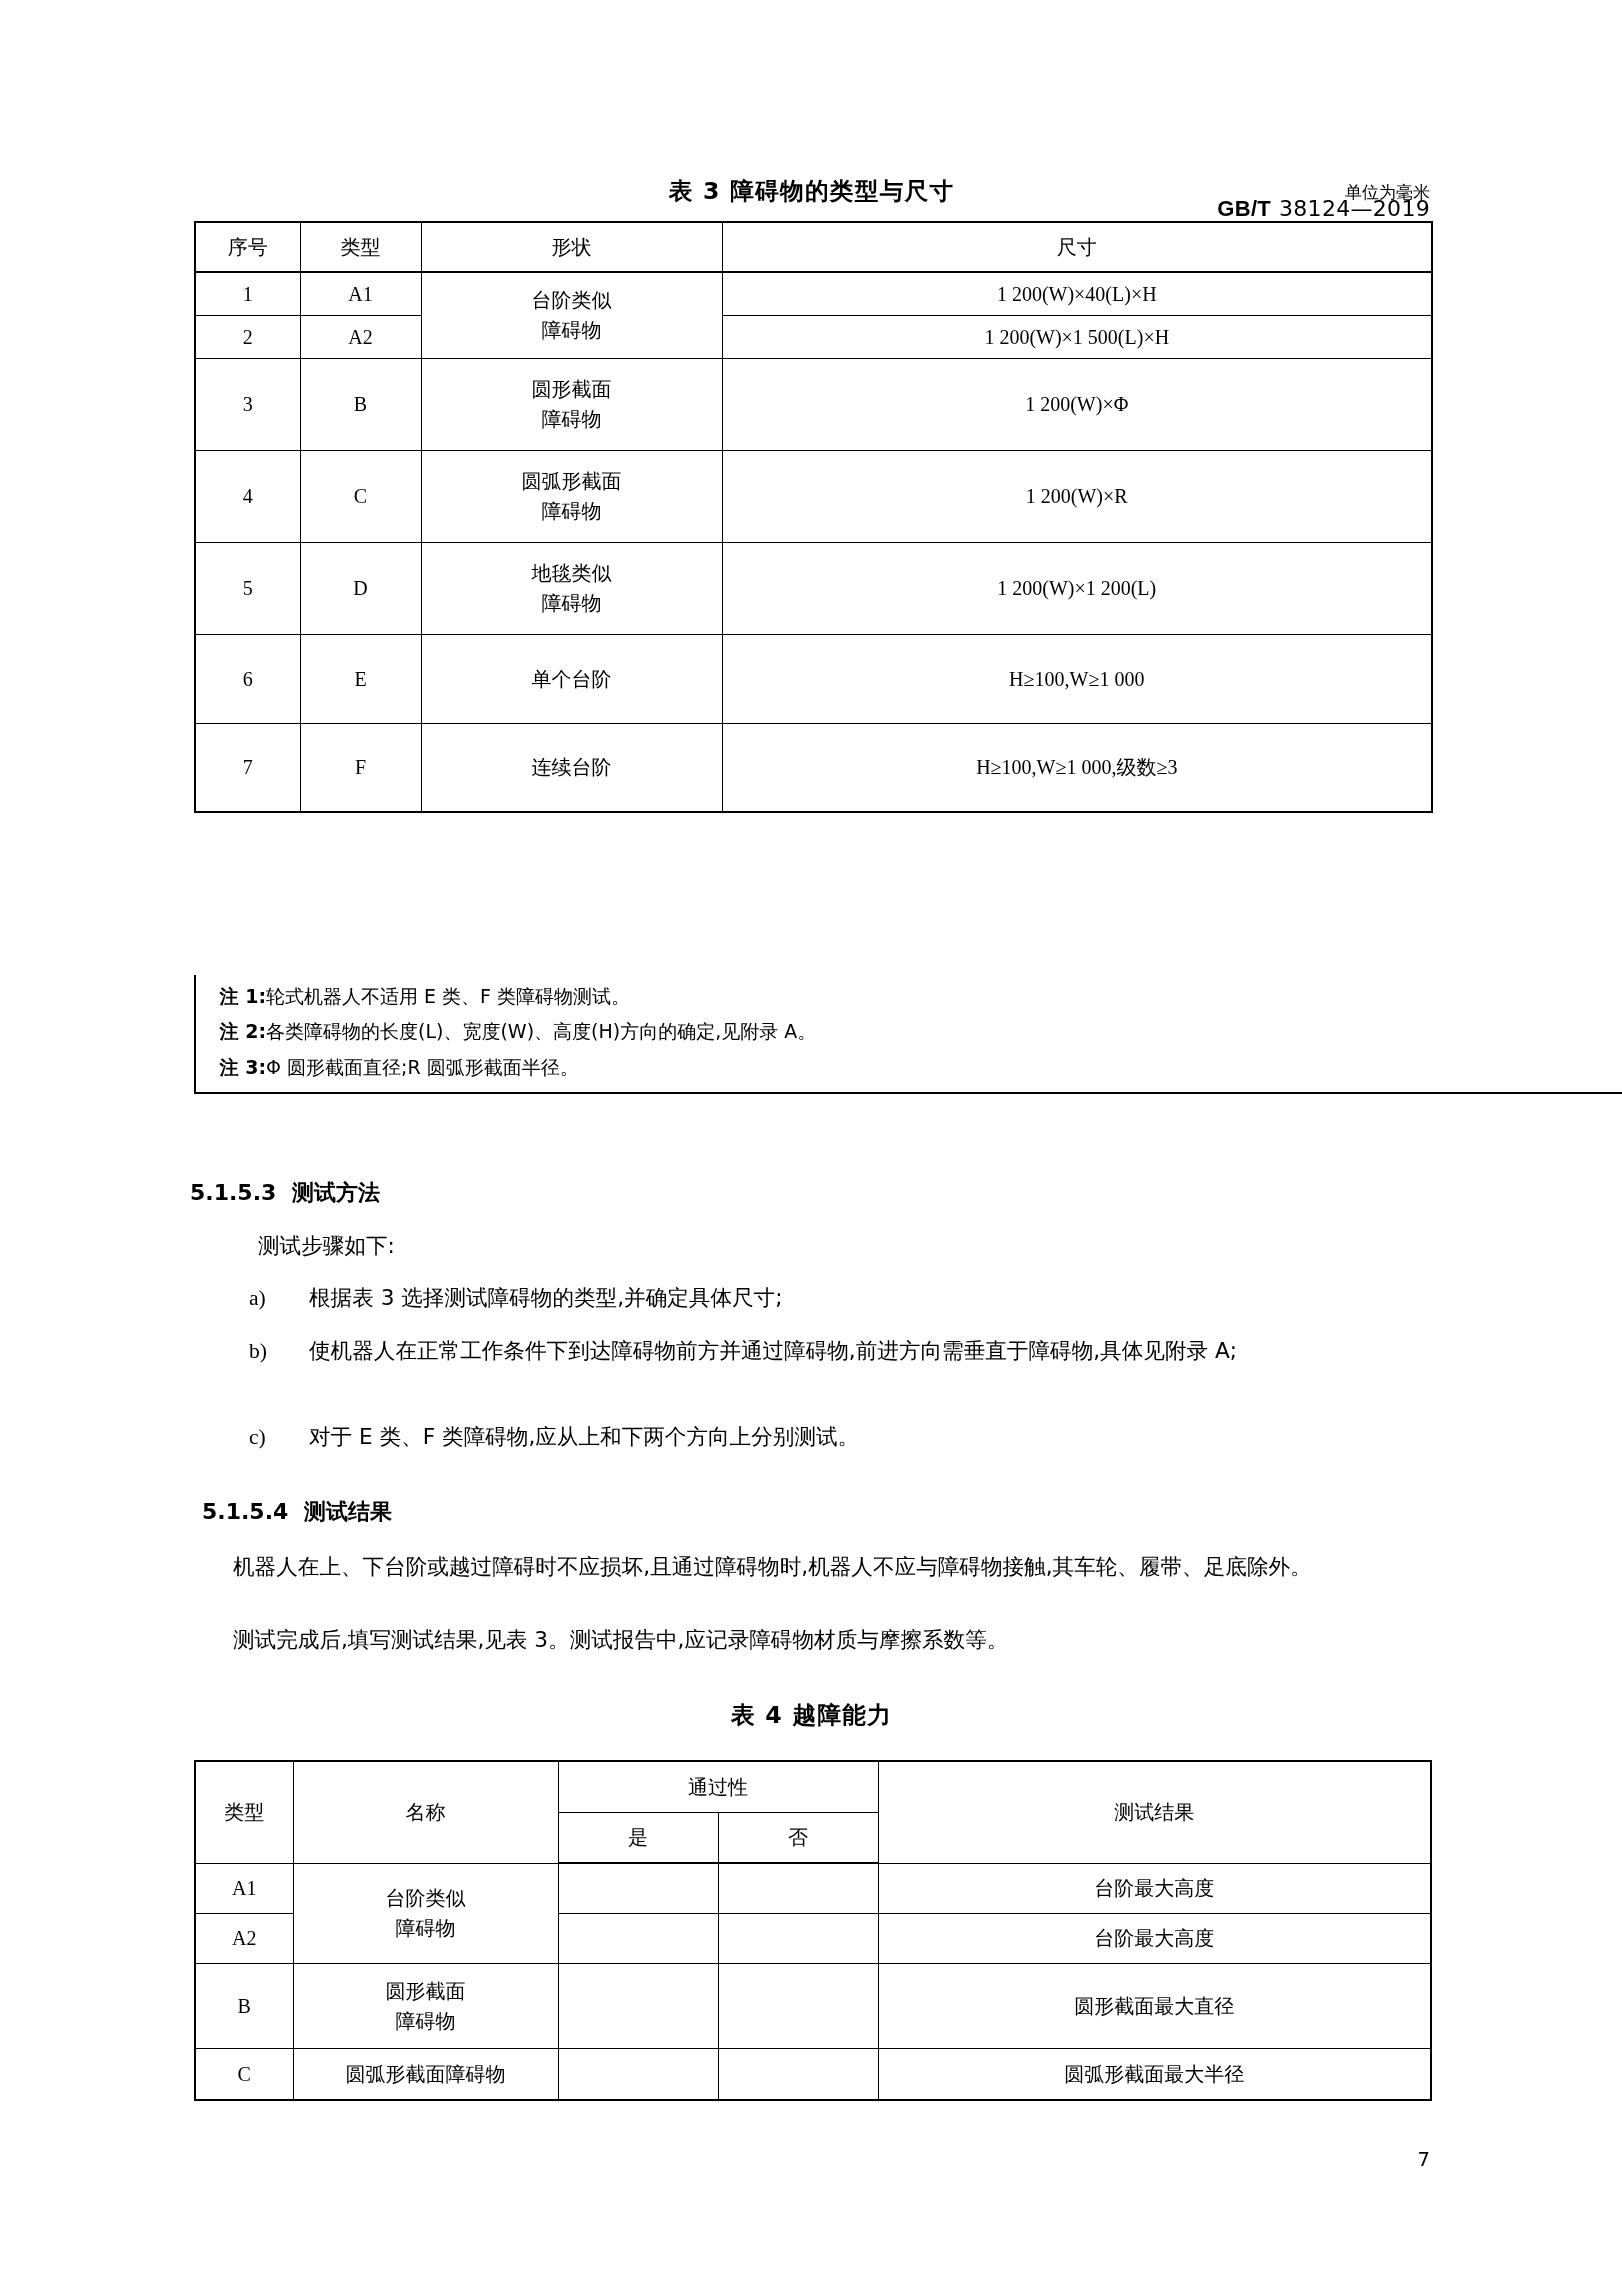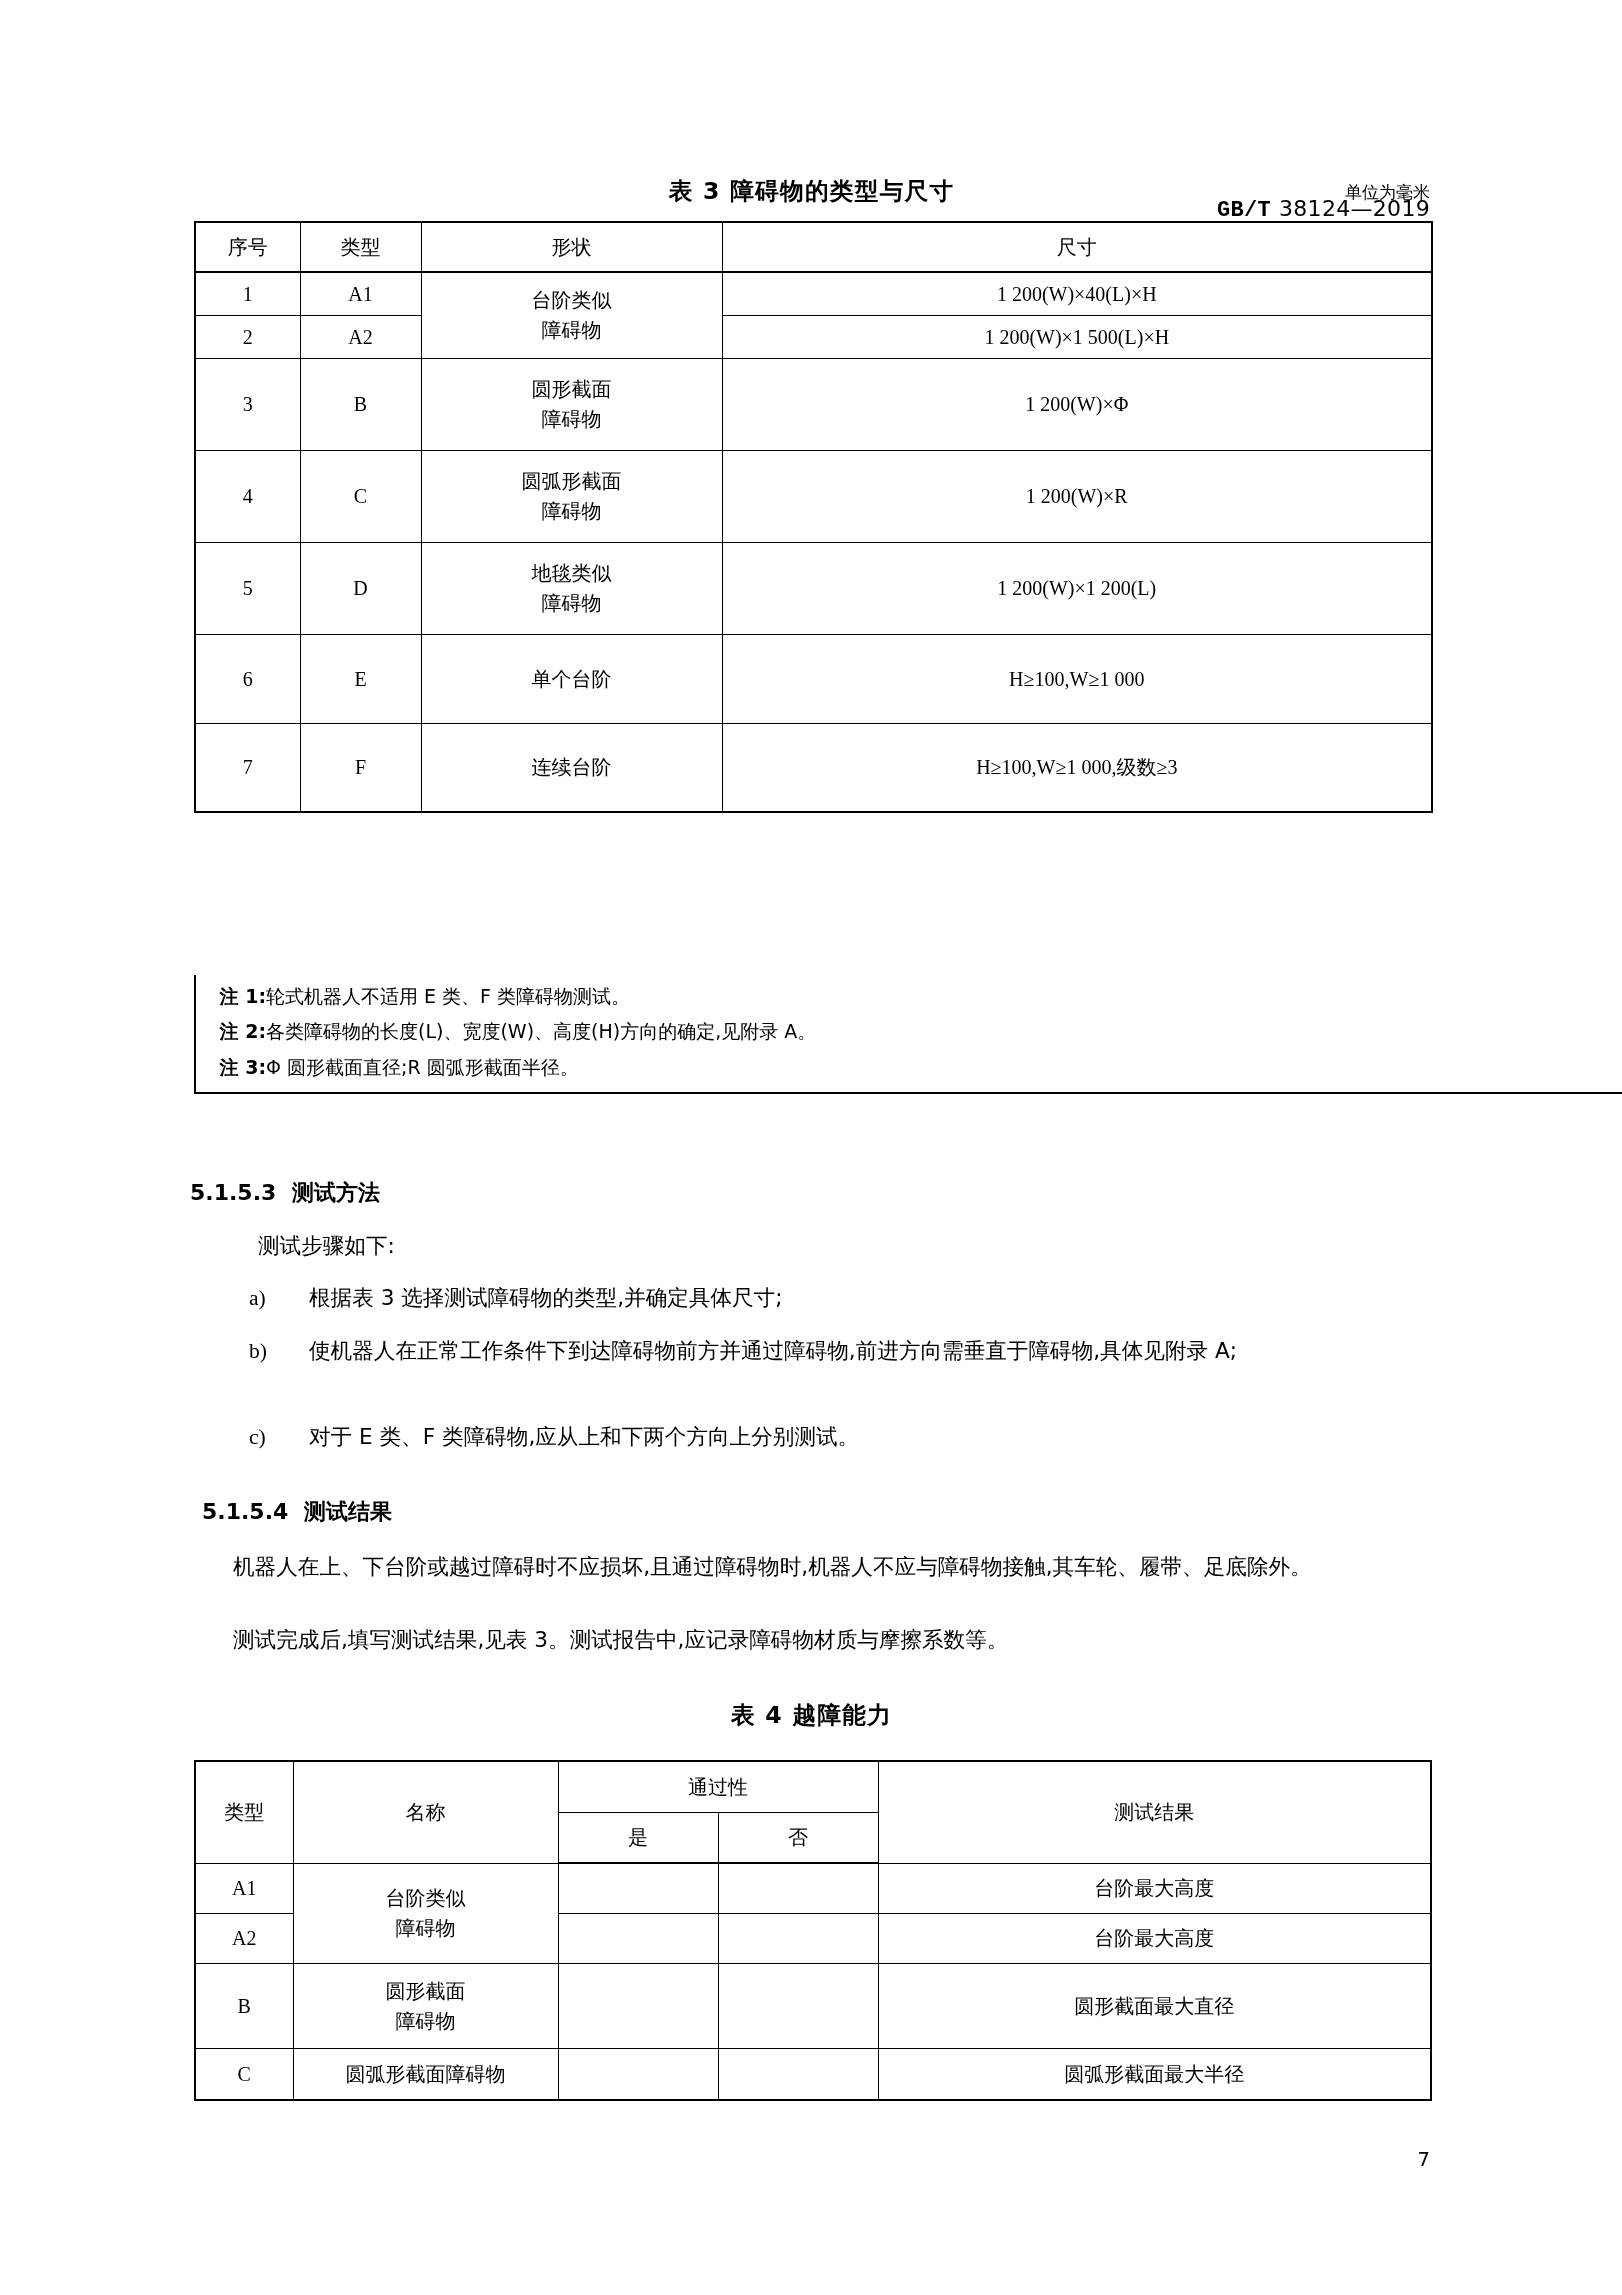--- a/index.html
+++ b/index.html
@@ -26,21 +26,21 @@
   .running-header {
     position: absolute;
     top: 196px;
     right: 193px;
     font-size: 22px;
     letter-spacing: 0.3px;
     white-space: nowrap;
   }
   .running-header .std-prefix {
     font-weight: bold;
-    font-family: Liberation Mono, monospace;
+    font-family: Liberation Sans, sans-serif;
   }
   .running-header .std-num {
     font-family: "DejaVu Sans", "Liberation Sans", sans-serif;
     font-weight: normal;
     margin-left: 7.9px;
   }
 
   
   .table-caption {
     position: absolute;

